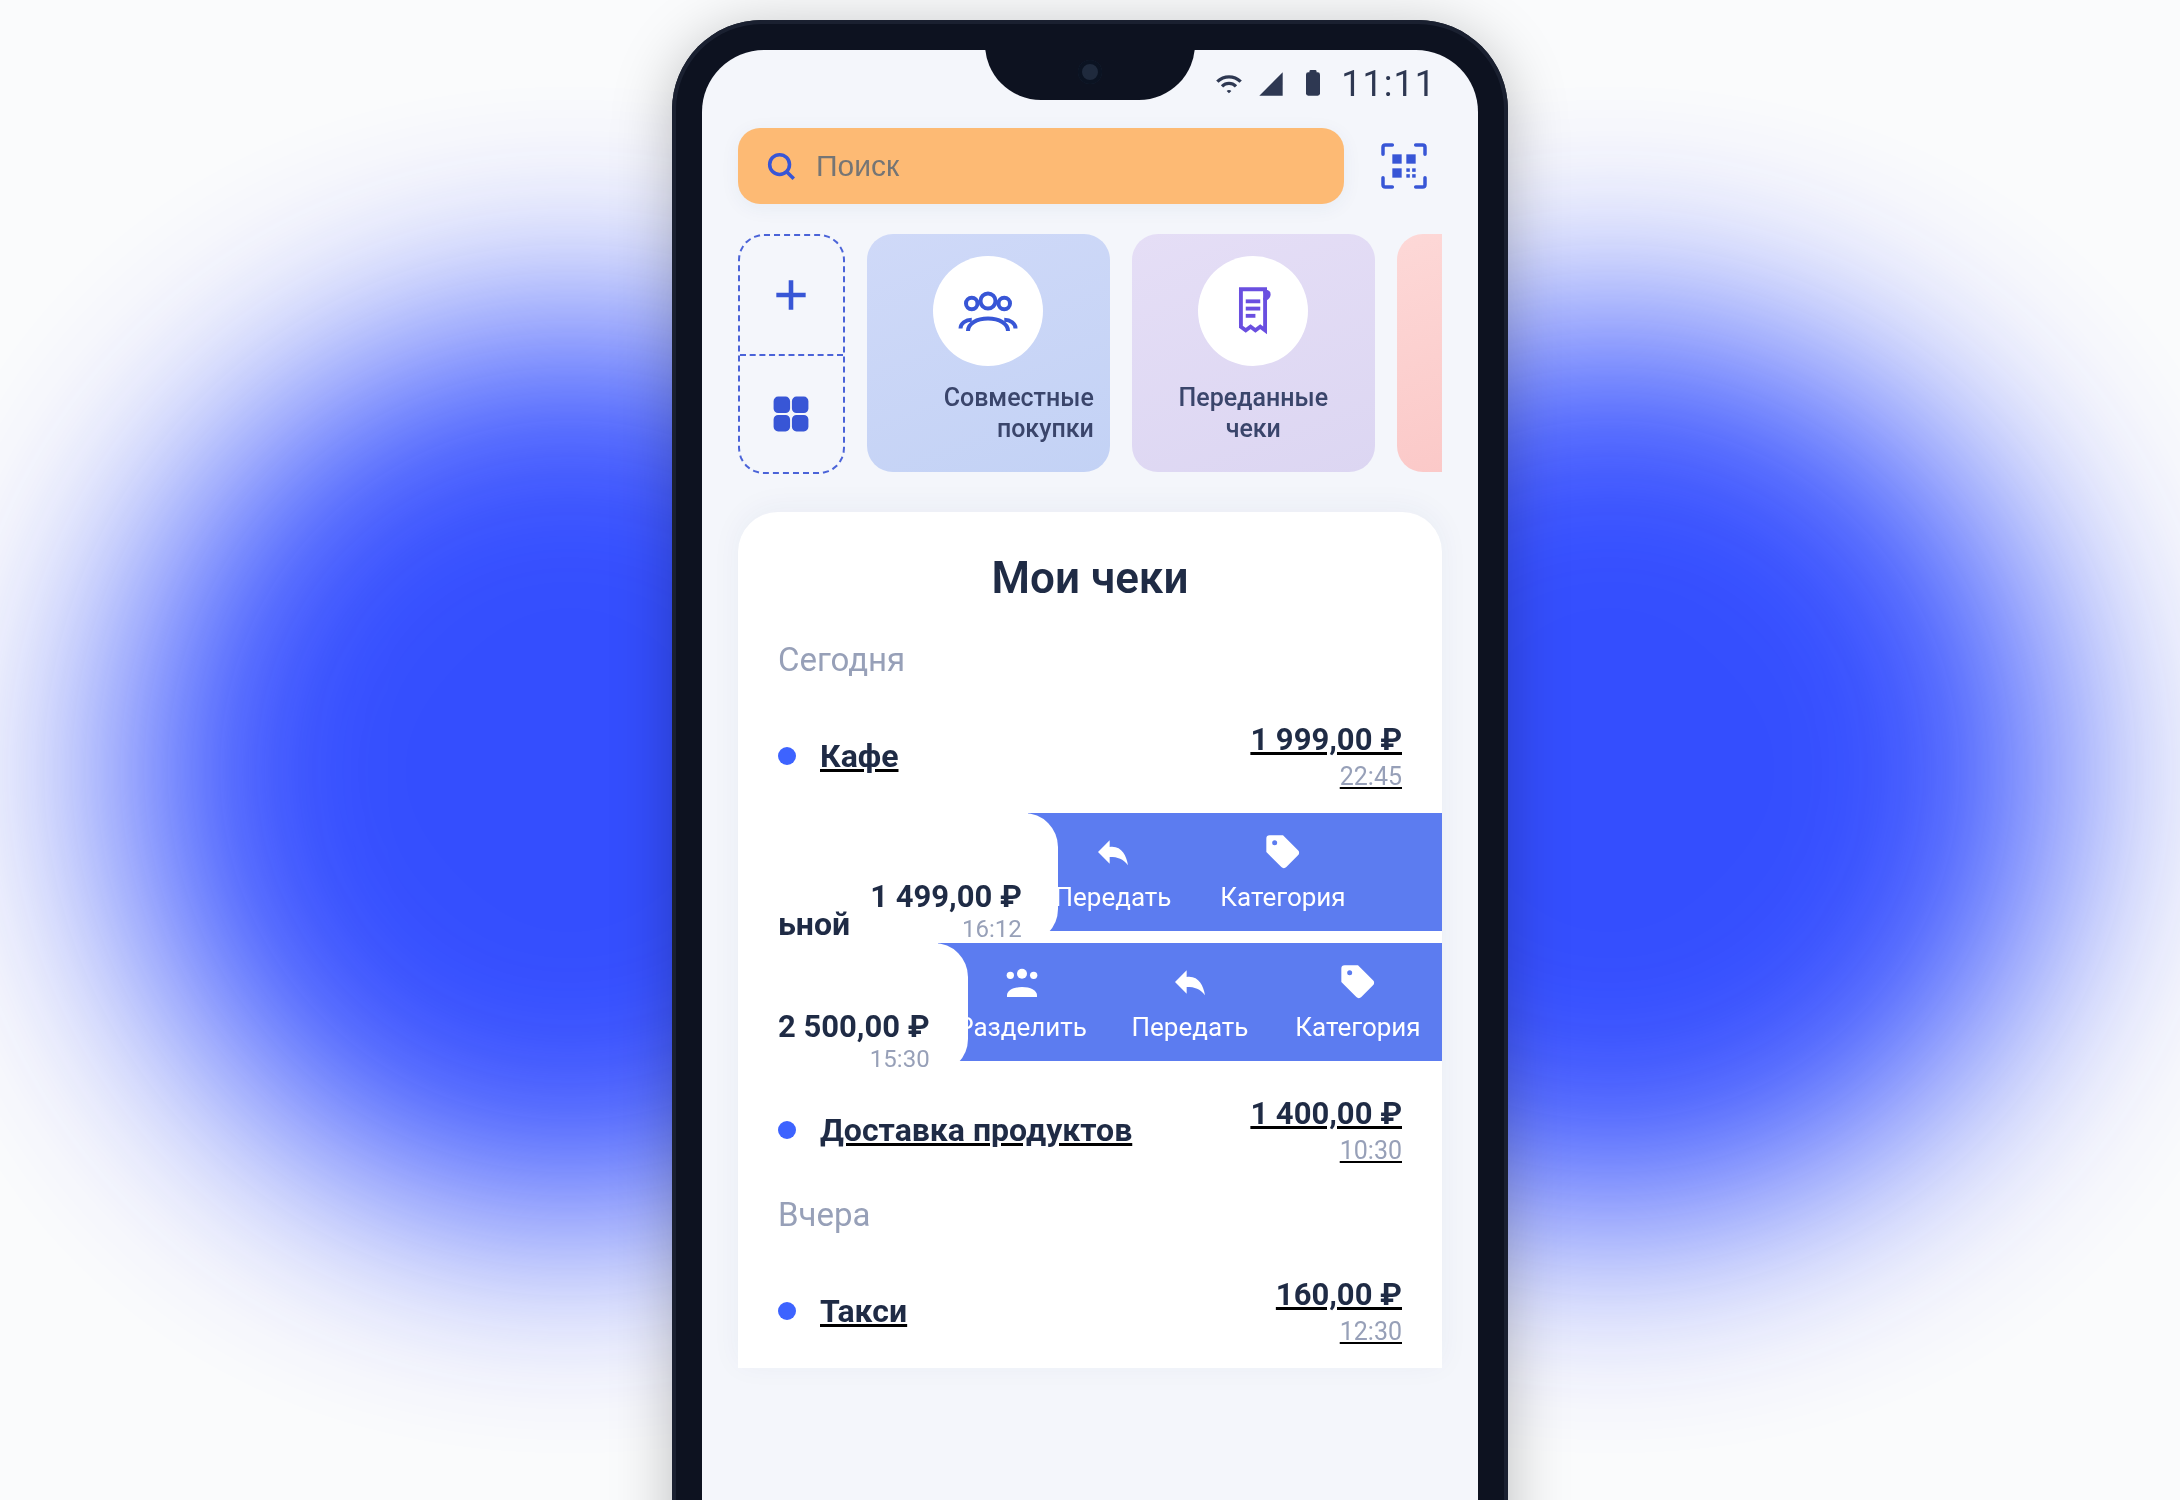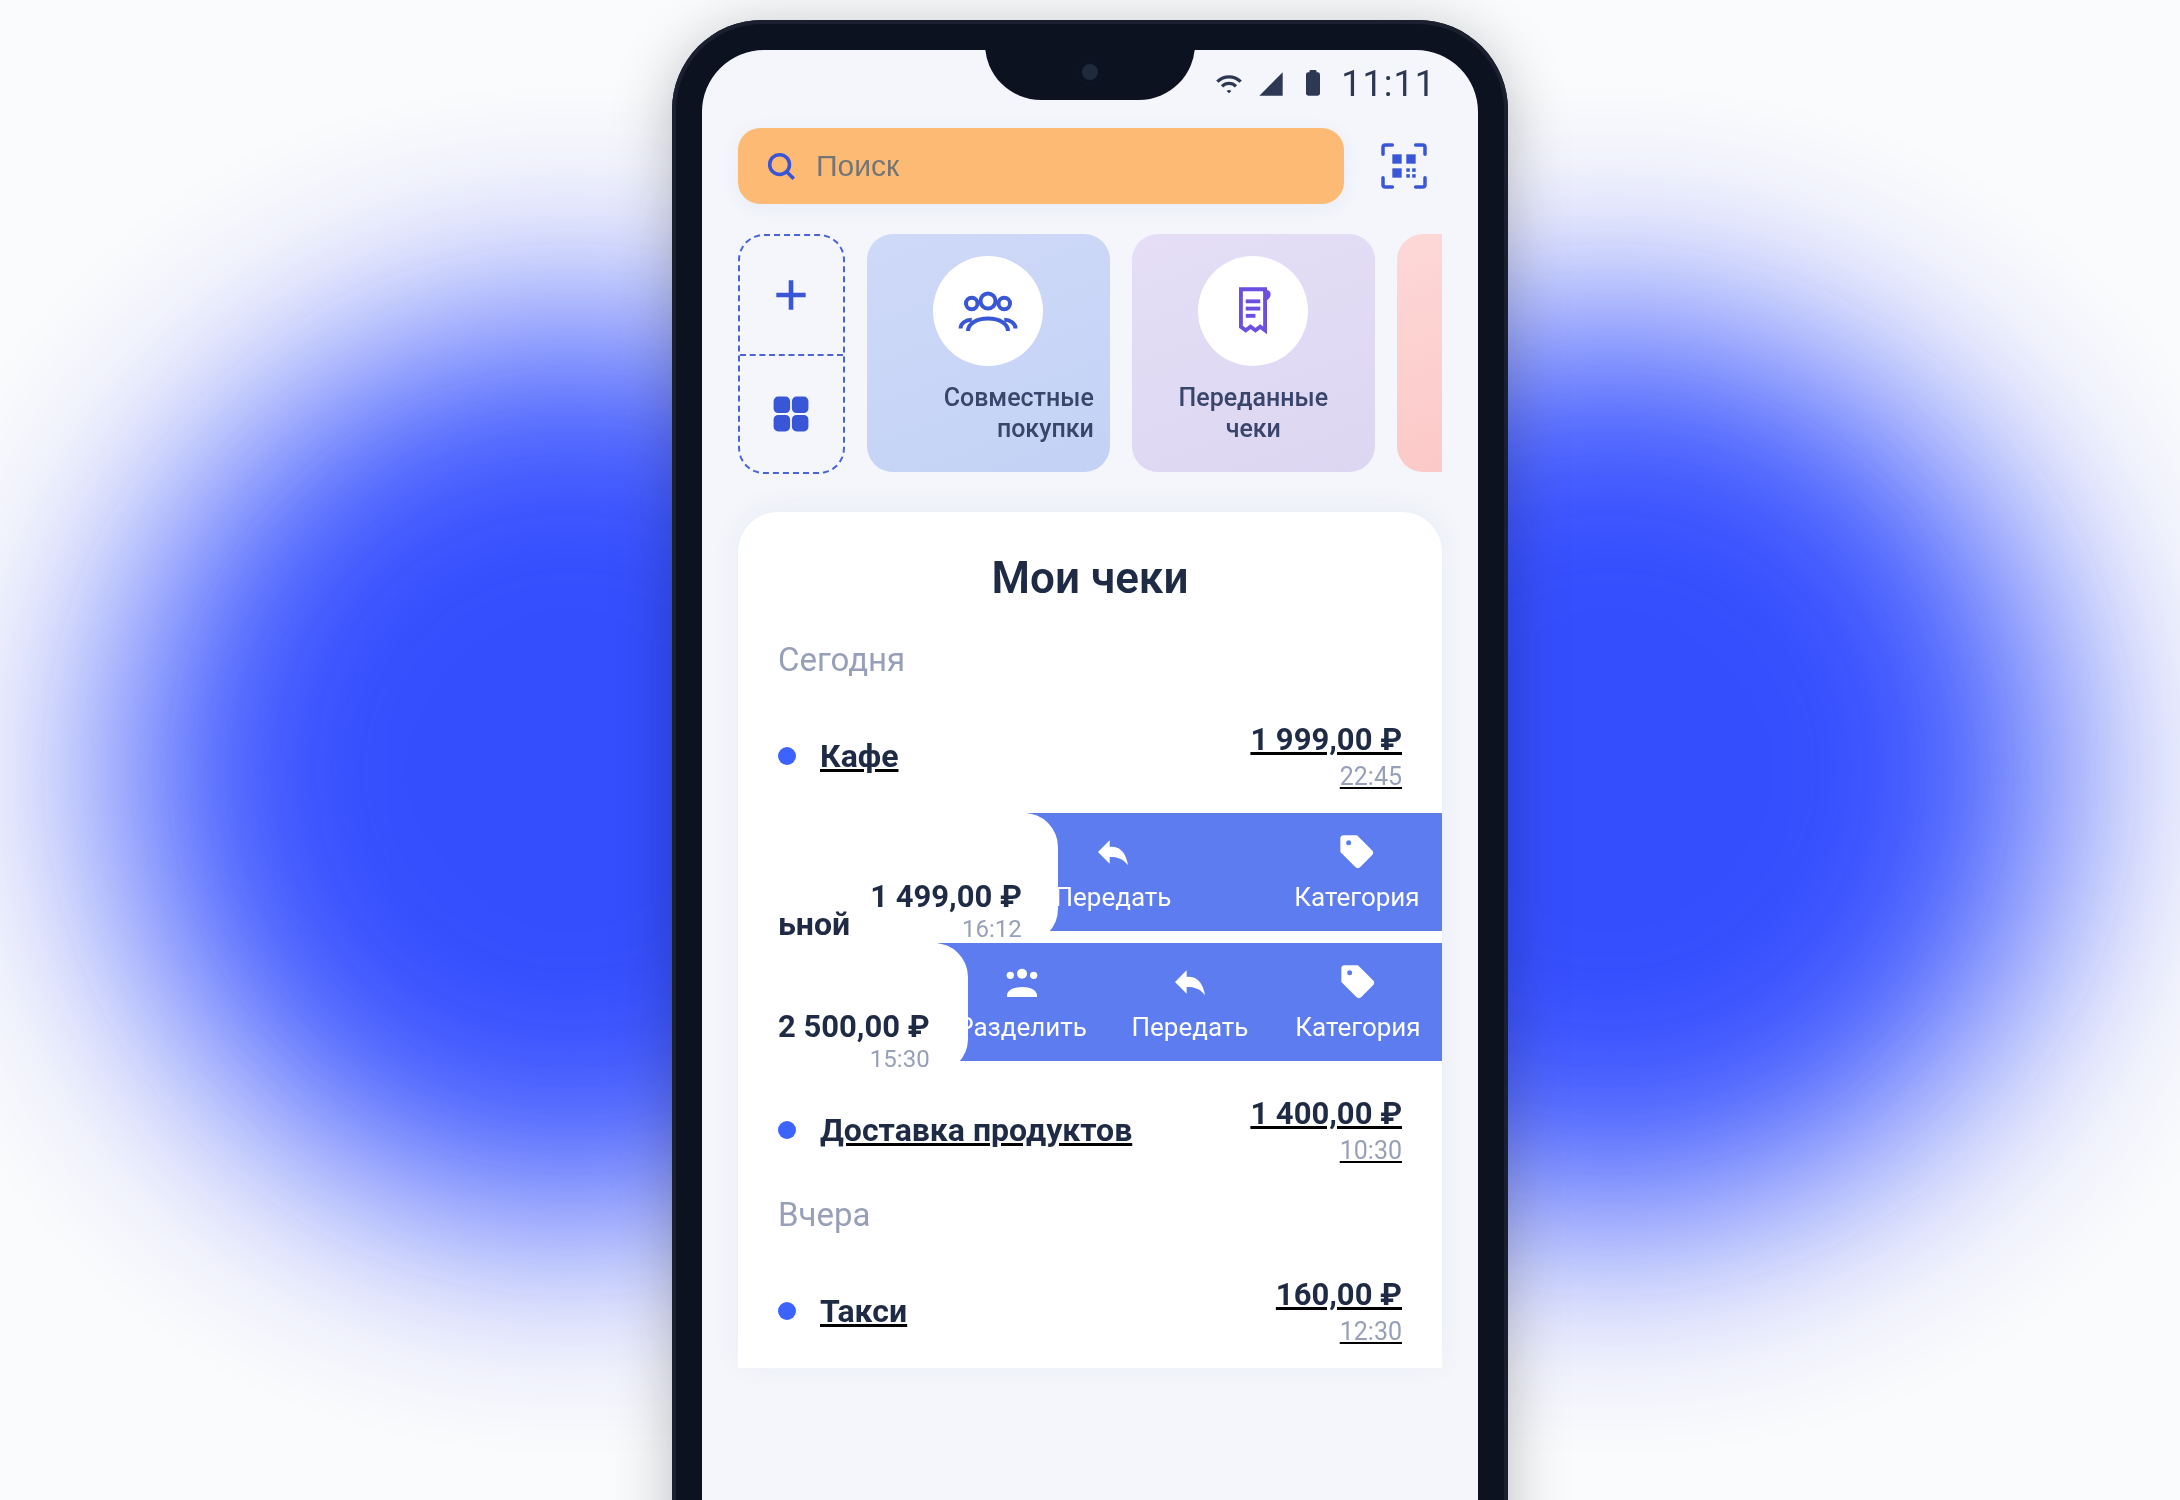--- a/index.html
+++ b/index.html
@@ -76,21 +76,21 @@
   .dot { width:18px; height:18px; background:#3d63ff; border-radius:50%; margin-right:24px; flex-shrink:0; }
   .title { font-size:32px; font-weight:700; color:#1f2b45; flex:1; }
   .amt { text-align:right; }
   .amt .v { font-size:31px; font-weight:700; color:#1f2b45; }
   .amt .t { font-size:25px; color:#97a0b8; margin-top:4px; }
 
   
   .swipe { position:relative; height:130px; overflow:hidden; }
   .swipe .slab {
     position:absolute; top:0; bottom:12px; right:0; background:#5c7cf0; border-radius:0 0 0 0;
-    display:flex; align-items:center; justify-content:space-between; color:#fff;
+    display:flex; align-items:center; justify-content:flex-start; color:#fff;
   }
   .swipe .content {
     position:absolute; top:0; bottom:0; left:0; background:#fff; display:flex; align-items:flex-end;
     padding:0 30px 0 40px; border-radius:0 34px 34px 0;
   }
   .swipe.one .slab { left:290px; }
   .swipe.one .content { width:320px; }
   .swipe.two .slab { left:200px; }
   .swipe.two .content { width:230px; }
   .act { display:flex; flex-direction:column; align-items:center; gap:10px; font-size:26px; width:170px; }

